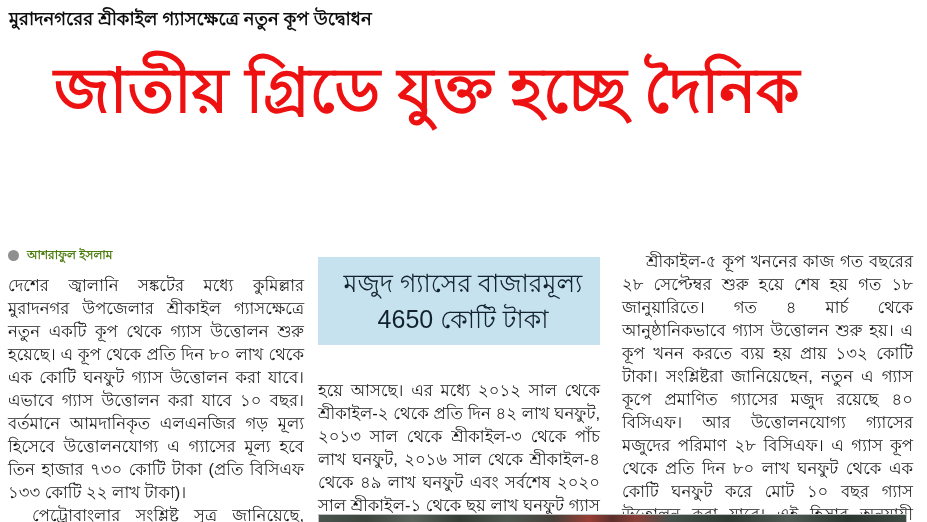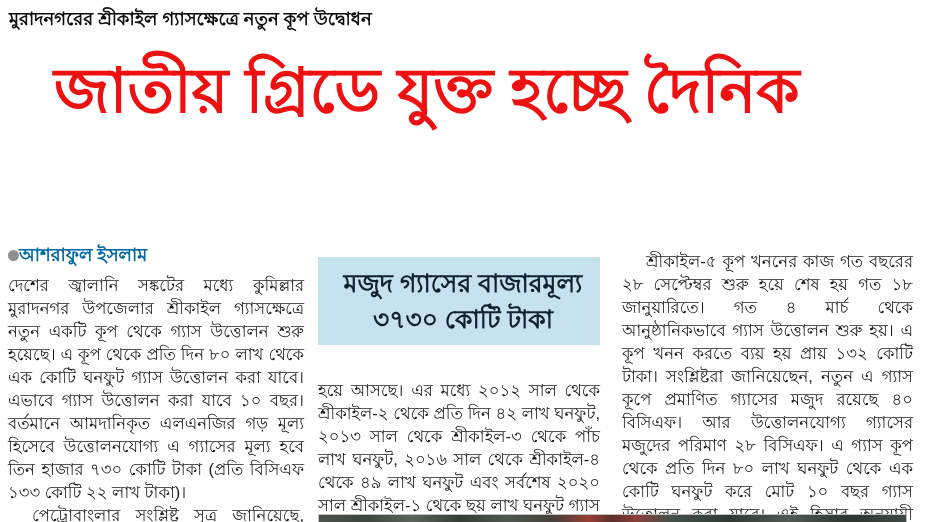--- a/index.html
+++ b/index.html
@@ -30,34 +30,34 @@
   .headline .hl-line{white-space:nowrap;}
   .col{
     position:absolute;
     font-size:16.5px;line-height:23px;text-align:justify;
   }
   .col p{text-align:justify;}
   .col-left{left:8px;top:244px;width:296px;}
   .col-mid{left:318px;top:257px;width:282px;}
   .col-right{left:622px;top:250px;width:291px;}
   .byline{
-    display:flex;align-items:center;gap:0;
-    font-size:18px;font-weight:700;color:#0369a1;
+    display:flex;align-items:center;gap:8px;
+    font-size:12px;font-weight:700;color:#4d7c0f;
     margin-bottom:7px;text-align:left;
   }
   .byline-bullet{
     width:11px;height:11px;border-radius:50%;
     background:var(--bullet-gray);flex:0 0 auto;
   }
   .indent{text-indent:24px;}
   .highlight-box{
     width:282px;height:88px;background:var(--box-bg);
     display:flex;flex-direction:column;align-items:center;justify-content:center;
     text-align:center;color:var(--box-text);
-    font-weight:700;font-size:25px;line-height:36px;padding-left:8px;
+    font-weight:400;font-size:25px;line-height:36px;padding-left:8px;
   }
   .col-mid .mid-para{margin-top:34px;}
   .photo-strip{
     position:absolute;left:318px;top:514px;width:589px;height:8px;
     border:1px solid #bfbfbf;border-bottom:none;
     background:linear-gradient(90deg,
       #4a544e 0%, #3c463f 8%, #5a635c 16%, #333d36 24%, #4e5850 32%,
       #46413a 40%, #983f35 46%, #5b2f2b 50%, #8a4038 54%, #44504a 60%,
       #2f3a34 70%, #505a54 80%, #2c3630 90%, #3f4943 100%);
   }
@@ -76,21 +76,21 @@
     <span class="byline-bullet"></span>
     <span>আশরাফুল ইসলাম</span>
   </div>
   <p>দেশের জ্বালানি সঙ্কটের মধ্যে কুমিল্লার মুরাদনগর উপজেলার শ্রীকাইল গ্যাসক্ষেত্রে নতুন একটি কূপ থেকে গ্যাস উত্তোলন শুরু হয়েছে। এ কূপ থেকে প্রতি দিন ৮০ লাখ থেকে এক কোটি ঘনফুট গ্যাস উত্তোলন করা যাবে। এভাবে গ্যাস উত্তোলন করা যাবে ১০ বছর। বর্তমানে আমদানিকৃত এলএনজির গড় মূল্য হিসেবে উত্তোলনযোগ্য এ গ্যাসের মূল্য হবে তিন হাজার ৭৩০ কোটি টাকা (প্রতি বিসিএফ ১৩৩ কোটি ২২ লাখ টাকা)।</p>
   <p class="indent">পেট্রোবাংলার সংশ্লিষ্ট সূত্র জানিয়েছে, শ্রীকাইল গ্যাসক্ষেত্রের মোট পাঁচটি কূপ রয়েছে। এর মধ্যে চারটি কূপ থেকে আগেই গ্যাস উত্তোলন</p>
 </div>
 
 <div class="col col-mid">
   <div class="highlight-box">
     <div>মজুদ গ্যাসের বাজারমূল্য</div>
-    <div>৩৭৩০ কোটি টাকা</div>
+    <div>4650 কোটি টাকা</div>
   </div>
   <p class="mid-para">হয়ে আসছে। এর মধ্যে ২০১২ সাল থেকে শ্রীকাইল-২ থেকে প্রতি দিন ৪২ লাখ ঘনফুট, ২০১৩ সাল থেকে শ্রীকাইল-৩ থেকে পাঁচ লাখ ঘনফুট, ২০১৬ সাল থেকে শ্রীকাইল-৪ থেকে ৪৯ লাখ ঘনফুট এবং সর্বশেষ ২০২০ সাল শ্রীকাইল-১ থেকে ছয় লাখ ঘনফুট গ্যাস প্রতিদিন উত্তোলন হয়ে আসছে।</p>
 </div>
 
 <div class="col col-right">
   <p class="indent"><span>শ্রীকাইল-৫ কূপ খননের কাজ গত বছরের ২৮ সেপ্টেম্বর শুরু হয়ে শেষ হয় গত ১৮ জানুয়ারিতে। গত ৪ মার্চ থেকে আনুষ্ঠানিকভাবে গ্যাস উত্তোলন শুরু হয়। এ কূপ খনন করতে ব্যয় হয় প্রায় ১৩২ কোটি টাকা। সংশ্লিষ্টরা জানিয়েছেন, নতুন এ গ্যাস কূপে প্রমাণিত গ্যাসের মজুদ রয়েছে ৪০ বিসিএফ। আর উত্তোলনযোগ্য গ্যাসের মজুদের পরিমাণ ২৮ বিসিএফ। এ গ্যাস কূপ থেকে প্রতি দিন ৮০ লাখ ঘনফুট থেকে এক কোটি ঘনফুট করে মোট ১০ বছর গ্যাস উত্তোলন করা যাবে। এই হিসাব অনুযায়ী নতুন কূপ যুক্ত হওয়ার ফলে শ্রীকাইল গ্যাসক্ষেত্রের পাঁচটি কূপ থেকে মোট গ্যাস সরবরাহ এখন</span></p>
 </div>
 
 <div class="photo-strip"></div>
 

